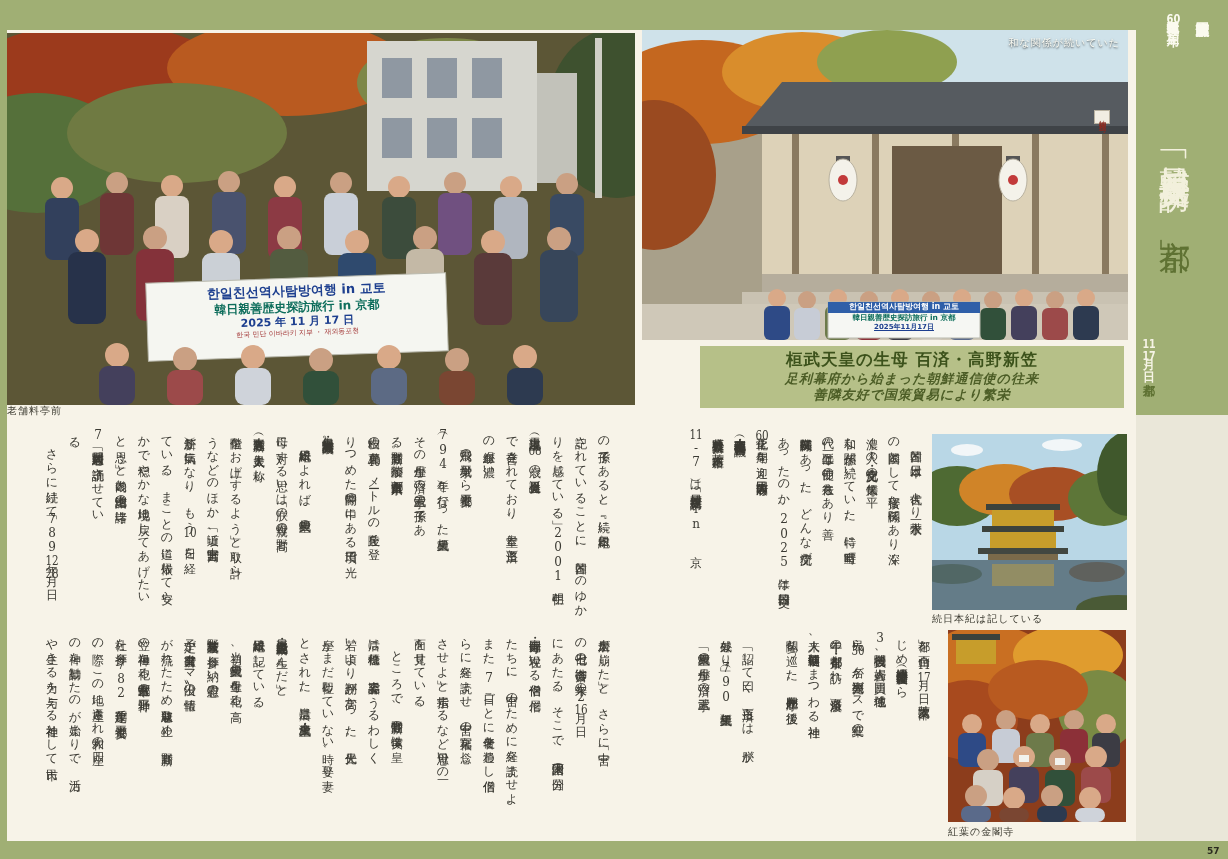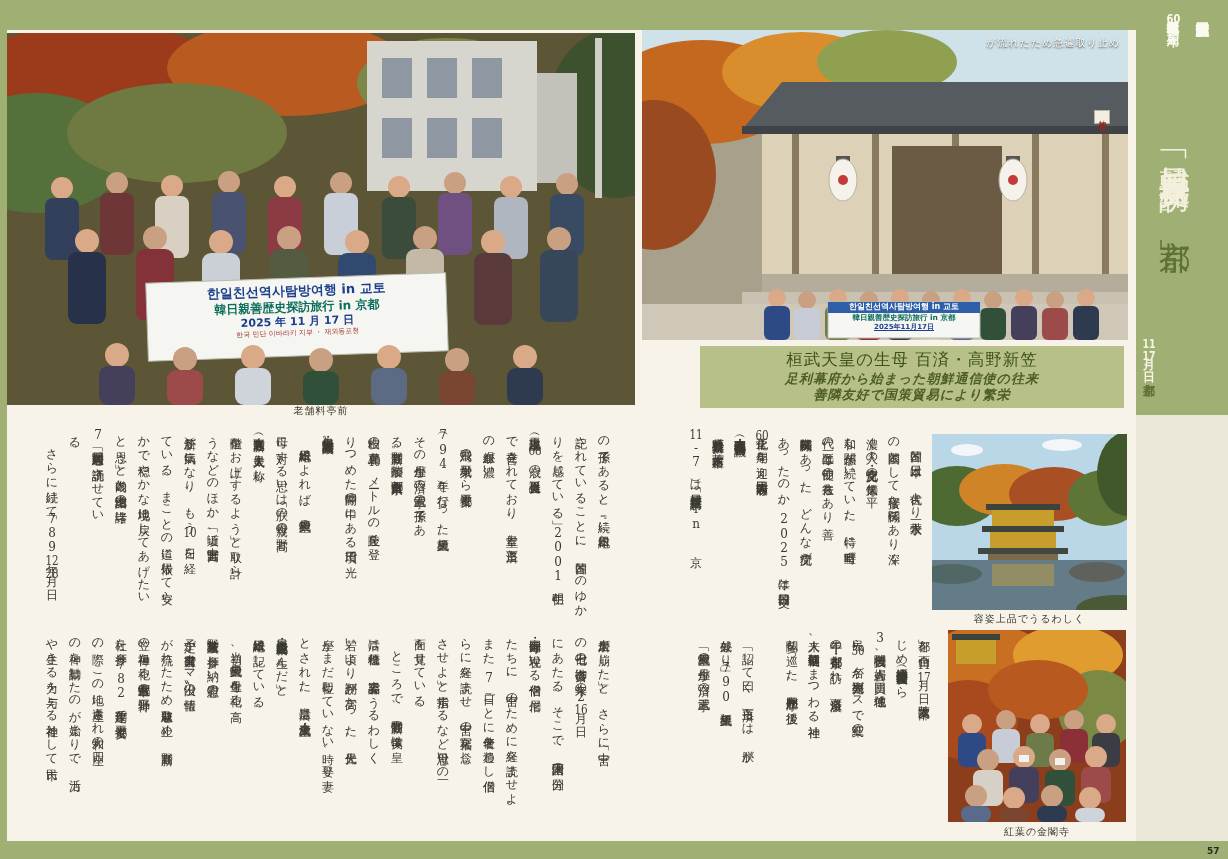--- a/index.html
+++ b/index.html
@@ -9,28 +9,28 @@
   .bar{position:absolute;background:#a0af74;}
   .bar.top{left:0;top:0;width:1228px;height:30px;}
   .bar.bottom{left:0;top:841px;width:1228px;height:18px;}
   .bar.left{left:0;top:0;width:7px;height:859px;}
   .strip-green{position:absolute;left:1136px;top:0;width:92px;height:415px;background:#a0af74;}
   .strip-pale{position:absolute;left:1136px;top:415px;width:92px;height:426px;background:#eae7d9;}
   
   .photo{position:absolute;overflow:hidden;background:#888;}
   .photo svg{display:block;}
   .caption{position:absolute;font-family:"DejaVu Sans",sans-serif;font-size:10px;
-           color:#3a392f;text-align:center;letter-spacing:1px;}
+           color:#3a392f;text-align:left;letter-spacing:1px;}
   .photo-cap{position:absolute;right:8px;top:6px;color:#fdfdf5;font-size:10px;
            font-family:"DejaVu Sans",sans-serif;text-shadow:0 1px 2px rgba(0,0,0,.8);letter-spacing:1px;}
   
   .headline{position:absolute;left:700px;top:346px;width:424px;height:62px;background:#b6c088;
             display:flex;flex-direction:column;justify-content:center;align-items:center;
             font-family:"DejaVu Sans",sans-serif;}
-  .headline .h-title{font-size:16.5px;font-weight:normal;color:#3c521b;letter-spacing:1px;line-height:1.25;}
+  .headline .h-title{font-size:16.5px;font-weight:bold;color:#3c521b;letter-spacing:1px;line-height:1.25;}
   .headline .h-sub{font-size:13px;font-weight:bold;color:#4c5d26;letter-spacing:1px;line-height:1.25;font-style:italic;}
   
   .vband{position:absolute;writing-mode:vertical-rl;text-orientation:upright;
          color:#3b3a33;font-size:12px;letter-spacing:0.4px;}
   .vband .col{line-height:22px;white-space:nowrap;}
   .vband.wide .col{line-height:23px;}
   .tcy{text-combine-upright:all;}
   
   .v-head{position:absolute;left:1158px;top:12px;height:340px;writing-mode:vertical-rl;
           text-orientation:upright;color:#fbfaef;font-family:"DejaVu Sans",sans-serif;font-weight:bold;}
@@ -220,21 +220,21 @@
           <rect x="431" y="276" width="26" height="34" rx="6" fill="#2d3a50"></rect>
       </g>
       <rect x="186" y="272" width="152" height="36" fill="#f6f7f3" stroke="#b9b9ad"></rect>
     </svg>
     <div class="banner-txt small" style="left:186px;top:272px;width:152px;">
       <span class="l1">한일친선역사탐방여행 in 교토</span>
       <div class="l2">韓日親善歴史探訪旅行 in 京都</div>
       <div class="l3">2025年11月17日</div>
     </div>
     <div class="v-sign" style="right:18px;top:80px;">神祠守札授与</div>
-    <div class="photo-cap">が流れたため急遽取り止め</div>
+    <div class="photo-cap">和な関係が続いていた</div>
   </div>
 
   <div class="headline">
     <div class="h-title">桓武天皇の生母 百済・高野新笠</div>
     <div class="h-sub">足利幕府から始まった朝鮮通信使の往来</div>
     <div class="h-sub">善隣友好で国策貿易により繁栄</div>
   </div>
 
   <div class="vband" style="left:683px;top:429px;width:244px;height:200px;">
       <div class="col">　韓国と日本は、古代より一衣帯水</div>
@@ -266,21 +266,21 @@
       <rect x="58" y="98" width="66" height="16" fill="#c79d2b"></rect>
       <rect x="46" y="114" width="90" height="6" fill="#414741"></rect>
       <rect x="56" y="120" width="70" height="8" fill="#7a6a4a"></rect>
       <rect x="0" y="126" width="195" height="50" fill="#647c88"></rect>
       <rect x="60" y="130" width="62" height="22" fill="#caa23a" opacity="0.45"></rect>
       <ellipse cx="20" cy="140" rx="30" ry="10" fill="#3e5242" opacity="0.5"></ellipse>
       <ellipse cx="165" cy="138" rx="28" ry="10" fill="#5a4632" opacity="0.5"></ellipse>
       <ellipse cx="186" cy="175" rx="42" ry="14" fill="#4a5a36"></ellipse>
     </svg>
   </div>
-  <div class="caption" style="left:932px;top:612px;width:195px;">容姿上品でうるわしく</div>
+  <div class="caption" style="left:932px;top:612px;width:195px;">続日本紀は記している</div>
 
   <div class="vband" style="left:693px;top:631px;width:242px;height:214px;">
       <div class="col">都」を企画。<span class="tcy">11</span>月<span class="tcy">17</span>日、茨木支部は</div>
       <div class="col">じめ摂津分団（金度弦分団長）から</div>
       <div class="col">3機関役員、婦人会、団員、地域住</div>
       <div class="col">民ら<span class="tcy">30</span>名が大型観光バスで紅葉の、</div>
       <div class="col">千年の古都・京都を訪れ、百済系渡</div>
       <div class="col">来人、朝鮮通信使にまつわる神社、</div>
       <div class="col">仏閣を巡った。在外同胞庁が後援。</div>
       <div class="col gap">　</div>

